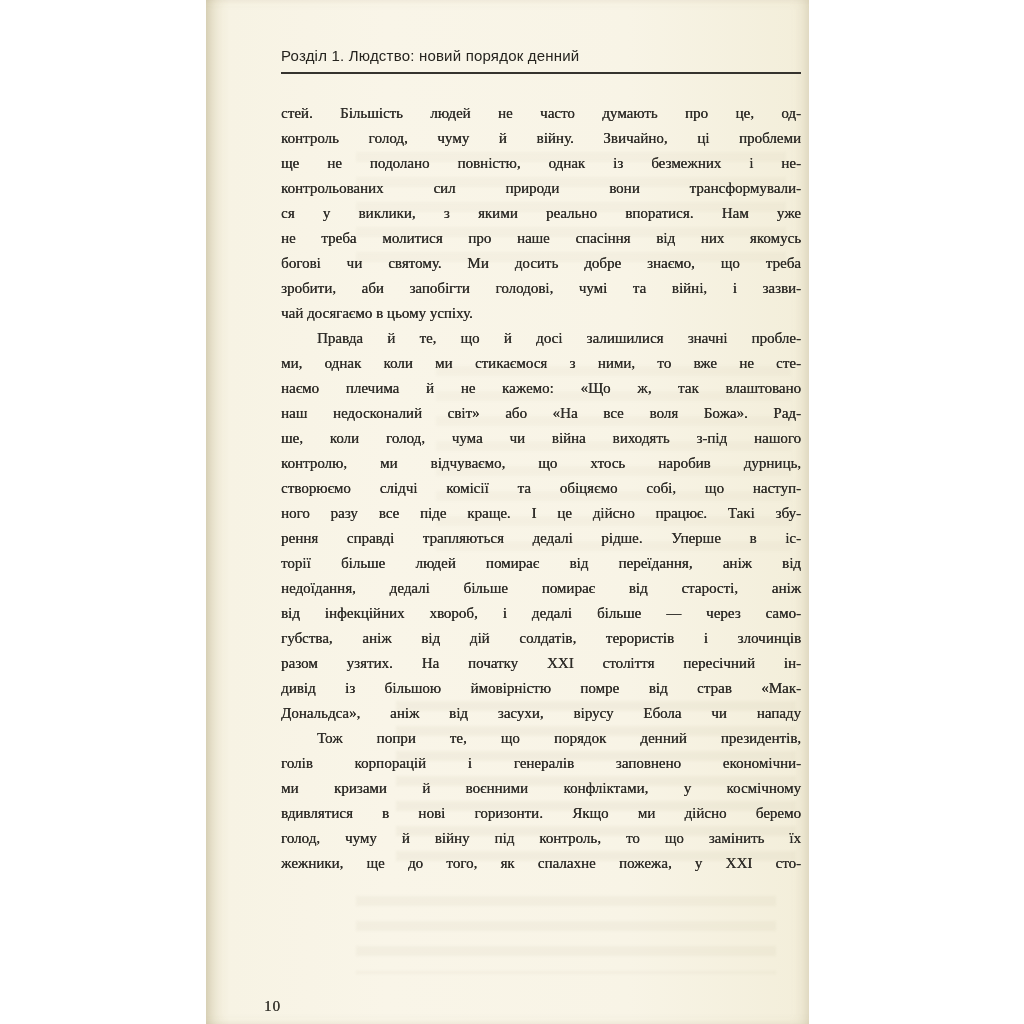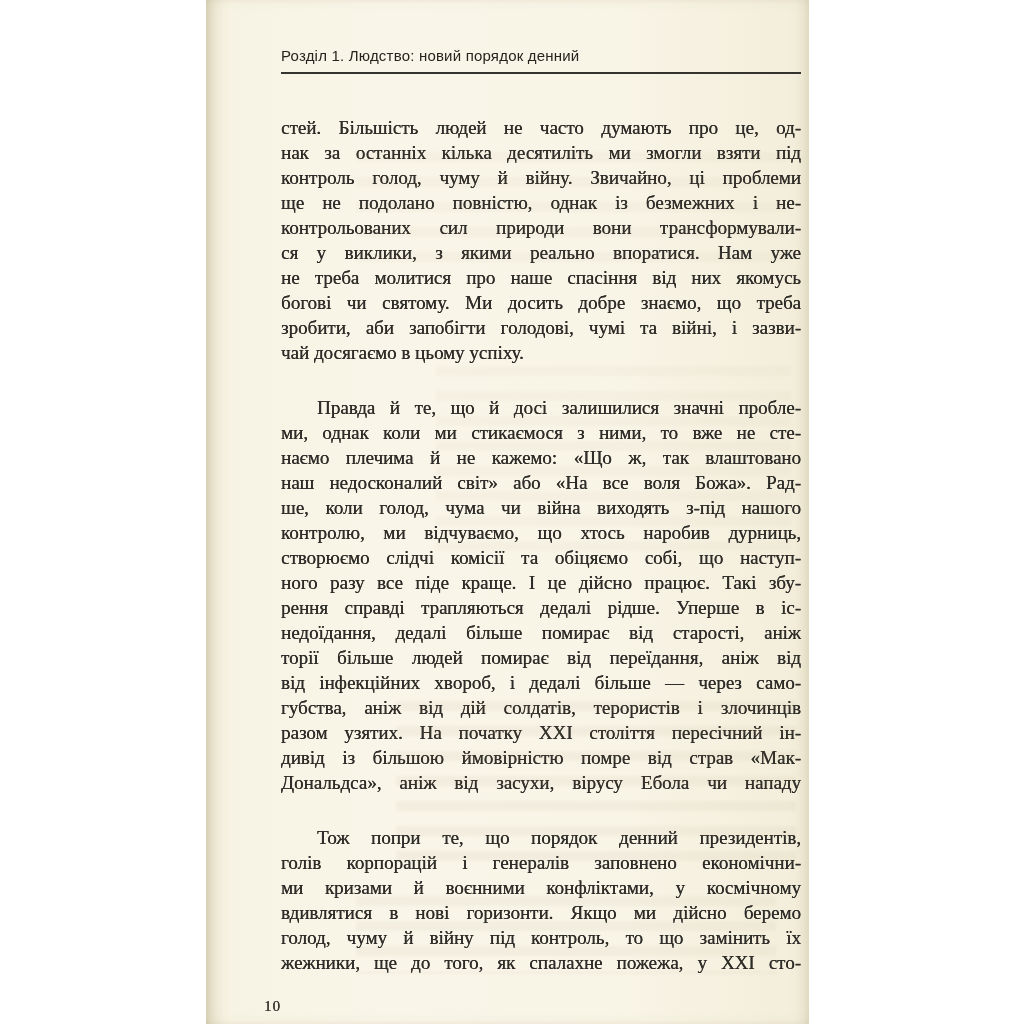--- a/index.html
+++ b/index.html
@@ -26,30 +26,30 @@
     position:absolute;left:75px;top:46px;width:520px;
     font-family:"Liberation Sans", sans-serif;
     font-size:15px;line-height:20px;letter-spacing:.2px;
     color:#26241f;
   }
   .header-rule{
     position:absolute;left:75px;top:72px;width:520px;height:2px;
     background:#35332e;
   }
   .body-text{
-    position:absolute;left:75px;top:115px;width:520px;
-    font-size:19px;color:var(--ink);
+    position:absolute;left:75px;top:101px;width:520px;
+    font-size:15px;color:var(--ink);
     text-shadow:.25px 0 0 currentColor;
   }
   .body-text .line{
     height:25px;line-height:25px;white-space:normal;overflow:visible;
     text-align:justify;text-align-last:justify;
   }
   .body-text .line.para-end{text-align-last:left;}
-  .body-text .line.indent{text-indent:36px;margin-top:30px;}
+  .body-text .line.indent{text-indent:36px;}
   .page-number{
     position:absolute;left:58px;top:998px;width:520px;
     text-align:left;font-size:15px;color:#3a3831;
     text-shadow:.2px 0 0 currentColor;letter-spacing:1px;
   }
   
   .ghost{
     position:absolute;
     background:repeating-linear-gradient(
       to bottom,
@@ -69,40 +69,39 @@
 
 <div class="canvas">
   <div class="page">
 
     <div class="running-header">Розділ 1. Людство: новий порядок денний</div>
 
     <div class="header-rule"></div>
 
     <div class="body-text">
         <div class="line">стей. Більшість людей не часто думають про це, од-</div>
-        <div class="line">нак за останніх кілька десятиліть ми змогли взяти під</div>
         <div class="line">контроль голод, чуму й війну. Звичайно, ці проблеми</div>
         <div class="line">ще не подолано повністю, однак із безмежних і не-</div>
         <div class="line">контрольованих сил природи вони трансформували-</div>
         <div class="line">ся у виклики, з якими реально впоратися. Нам уже</div>
         <div class="line">не треба молитися про наше спасіння від них якомусь</div>
         <div class="line">богові чи святому. Ми досить добре знаємо, що треба</div>
         <div class="line">зробити, аби запобігти голодові, чумі та війні, і зазви-</div>
         <div class="line para-end">чай досягаємо в цьому успіху.</div>
         <div class="line indent">Правда й те, що й досі залишилися значні пробле-</div>
         <div class="line">ми, однак коли ми стикаємося з ними, то вже не сте-</div>
         <div class="line">наємо плечима й не кажемо: «Що ж, так влаштовано</div>
         <div class="line">наш недосконалий світ» або «На все воля Божа». Рад-</div>
         <div class="line">ше, коли голод, чума чи війна виходять з-під нашого</div>
         <div class="line">контролю, ми відчуваємо, що хтось наробив дурниць,</div>
         <div class="line">створюємо слідчі комісії та обіцяємо собі, що наступ-</div>
         <div class="line">ного разу все піде краще. І це дійсно працює. Такі збу-</div>
         <div class="line">рення справді трапляються дедалі рідше. Уперше в іс-</div>
+        <div class="line">торії більше людей помирає від переїдання, аніж від</div>
         <div class="line">недоїдання, дедалі більше помирає від старості, аніж</div>
-        <div class="line">торії більше людей помирає від переїдання, аніж від</div>
         <div class="line">від інфекційних хвороб, і дедалі більше — через само-</div>
         <div class="line">губства, аніж від дій солдатів, терористів і злочинців</div>
         <div class="line">разом узятих. На початку XXI століття пересічний ін-</div>
         <div class="line">дивід із більшою ймовірністю помре від страв «Мак-</div>
         <div class="line">Дональдса», аніж від засухи, вірусу Ебола чи нападу</div>
         <div class="line indent">Тож попри те, що порядок денний президентів,</div>
         <div class="line">голів корпорацій і генералів заповнено економічни-</div>
         <div class="line">ми кризами й воєнними конфліктами, у космічному</div>
         <div class="line">вдивлятися в нові горизонти. Якщо ми дійсно беремо</div>
         <div class="line">голод, чуму й війну під контроль, то що замінить їх</div>

